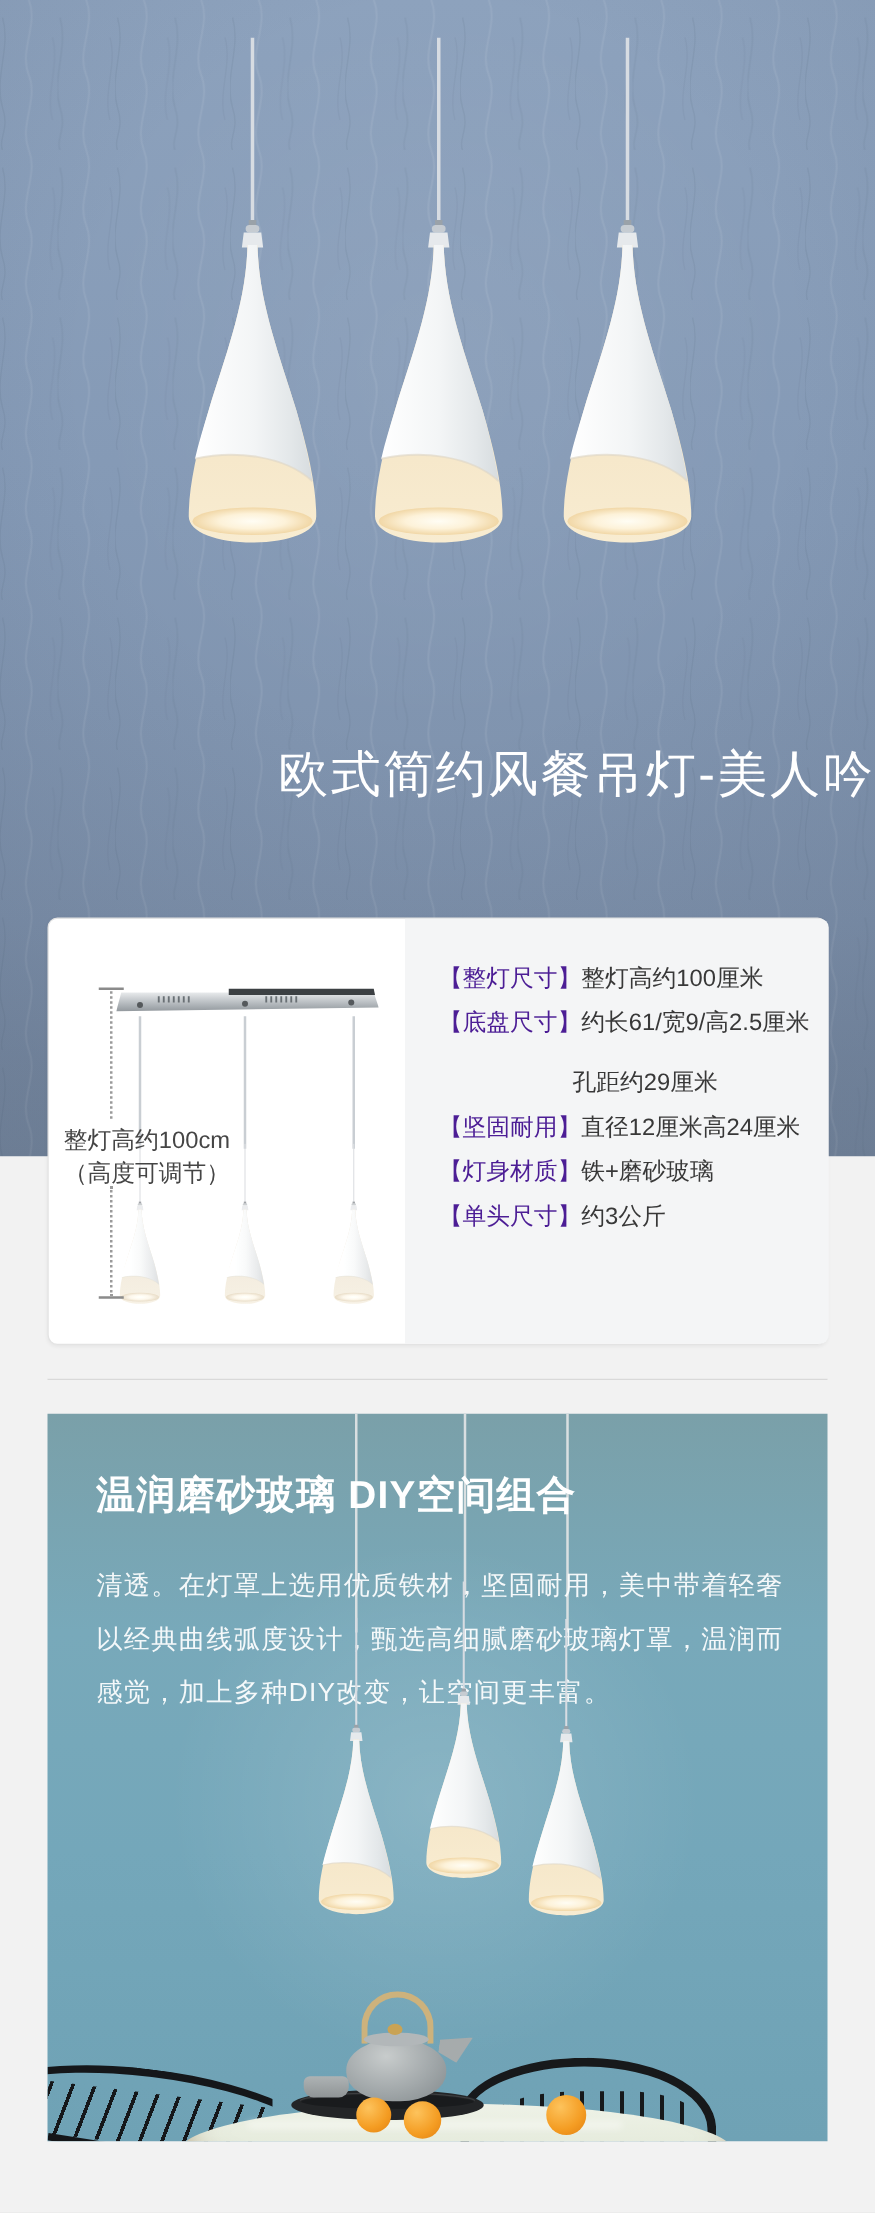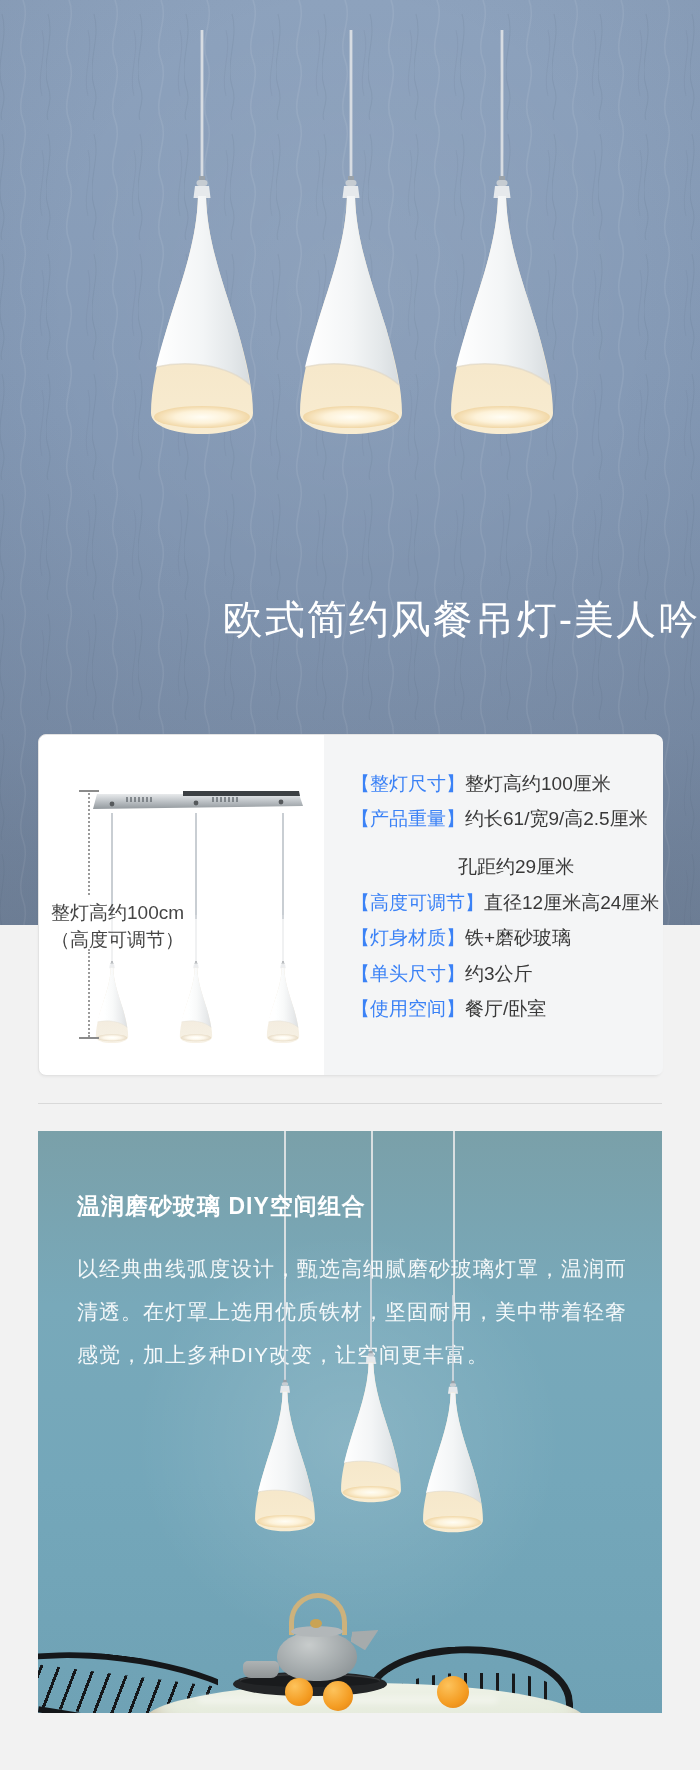--- a/index.html
+++ b/index.html
@@ -30,33 +30,33 @@
   .lamp-mini{position:absolute;top:180px;width:40px;height:130px;filter:saturate(0.45) brightness(1.02);}
   .lamp-mini.m1{left:53px;} .lamp-mini.m2{left:137px;} .lamp-mini.m3{left:224px;}
   .dim-seg{position:absolute;left:49px;width:0;border-left:2px dotted #9a9a9a;}
   .dim-seg.s1{top:58px;height:102px;} .dim-seg.s2{top:214px;height:88px;}
   .dim-tick{position:absolute;left:40px;width:20px;height:2px;background:#8b8b8b;}
   .dim-tick.t1{top:55px;} .dim-tick.t2{top:302px;}
   .dim-note{position:absolute;left:12px;top:164px;width:180px;font-size:19px;line-height:27px;color:#454545;}
   .spec-list{position:absolute;left:312px;top:39px;}
   .spec-row{height:20px;line-height:20px;margin-bottom:15.4px;font-size:19px;color:#383838;white-space:nowrap;}
   .spec-row:nth-child(3){padding-left:107px;margin-top:28px;}
-  .spec-label{color:#3b82f6;text-align:center;}
+  .spec-label{color:#4c1d95;text-align:center;}
 
   
   .section-divider{position:absolute;left:38px;top:1103px;width:624px;height:1px;background:#d9d9d9;}
 
   
   .photo{position:absolute;left:38px;top:1131px;width:624px;height:582px;overflow:hidden;
     background:linear-gradient(180deg,#7aa0a9 0%,#78a9ba 30%,#74a7ba 60%,#6fa2b5 100%);}
   .photo-glow{position:absolute;left:95px;top:100px;width:430px;height:420px;border-radius:50%;
     background:radial-gradient(ellipse at center,rgba(255,255,255,0.15) 0%,rgba(255,255,255,0) 70%);}
   .photo-cord{position:absolute;top:0;width:2px;background:#d9dfe1;}
   .photo-cord.c1{left:246px;height:175px;} .photo-cord.c2{left:333px;height:145px;} .photo-cord.c3{left:415px;height:175px;}
-  .photo-heading{position:absolute;left:39px;top:60px;margin:0;font-size:23px;font-weight:bold;color:#ffffff;letter-spacing:1px;}
+  .photo-heading{position:absolute;left:39px;top:44px;margin:0;font-size:31px;font-weight:bold;color:#ffffff;letter-spacing:1px;}
   .photo-body{position:absolute;left:39px;top:116px;font-size:21px;line-height:43px;color:rgba(255,255,255,0.92);letter-spacing:1px;}
   .lamp-photo{position:absolute;width:74px;height:241px;}
   .lamp-photo.p1{left:210px;top:163px;} .lamp-photo.p2{left:296px;top:134px;} .lamp-photo.p3{left:378px;top:164px;}
 
   .chair{position:absolute;}
   .chair-right{left:330px;top:515px;width:210px;height:67px;}
   .chair-right .bar{position:absolute;left:0;top:0;width:205px;height:120px;border:7px solid #17191b;border-bottom:none;
     border-radius:110px 130px 0 0 / 52px 70px 0 0;transform:rotate(-2deg);}
   .chair-right .spindles{position:absolute;left:16px;top:27px;width:176px;height:40px;
     background:repeating-linear-gradient(90deg,#17191b 0 3px,rgba(0,0,0,0) 3px 16px);
@@ -191,41 +191,40 @@
     <div class="dim-seg s1"></div>
     <div class="dim-seg s2"></div>
     <div class="dim-tick t2"></div>
     <div class="dim-note">
       <div>整灯高约100cm</div>
       <div>（高度可调节）</div>
     </div>
 
     <div class="spec-list">
       <div class="spec-row"><span class="spec-label">【整灯尺寸】</span><span>整灯高约100厘米</span></div>
-      <div class="spec-row"><span class="spec-label">【产品重量】</span><span>约长61/宽9/高2.5厘米</span></div>
+      <div class="spec-row"><span class="spec-label">【底盘尺寸】</span><span>约长61/宽9/高2.5厘米</span></div>
       <div class="spec-row"><span class="spec-label"></span><span>孔距约29厘米</span></div>
-      <div class="spec-row"><span class="spec-label">【高度可调节】</span><span>直径12厘米高24厘米</span></div>
+      <div class="spec-row"><span class="spec-label">【坚固耐用】</span><span>直径12厘米高24厘米</span></div>
       <div class="spec-row"><span class="spec-label">【灯身材质】</span><span>铁+磨砂玻璃</span></div>
       <div class="spec-row"><span class="spec-label">【单头尺寸】</span><span>约3公斤</span></div>
-      <div class="spec-row"><span class="spec-label">【使用空间】</span><span>餐厅/卧室</span></div>
     </div>
   </section>
 
   <div class="section-divider"></div>
 
   <section class="photo">
     <div class="photo-glow"></div>
     <div class="photo-cord c1"></div>
     <div class="photo-cord c2"></div>
     <div class="photo-cord c3"></div>
 
     <h2 class="photo-heading">温润磨砂玻璃 DIY空间组合</h2>
     <div class="photo-body">
+      <div>清透。在灯罩上选用优质铁材，坚固耐用，美中带着轻奢</div>
       <div>以经典曲线弧度设计，甄选高细腻磨砂玻璃灯罩，温润而</div>
-      <div>清透。在灯罩上选用优质铁材，坚固耐用，美中带着轻奢</div>
       <div>感觉，加上多种DIY改变，让空间更丰富。</div>
     </div>
 
     <svg class="lamp-photo p1" viewBox="0 0 126 410">
         <use href="#lampShape"></use>
       </svg>
     <svg class="lamp-photo p2" viewBox="0 0 126 410">
         <use href="#lampShape"></use>
       </svg>
     <svg class="lamp-photo p3" viewBox="0 0 126 410">

